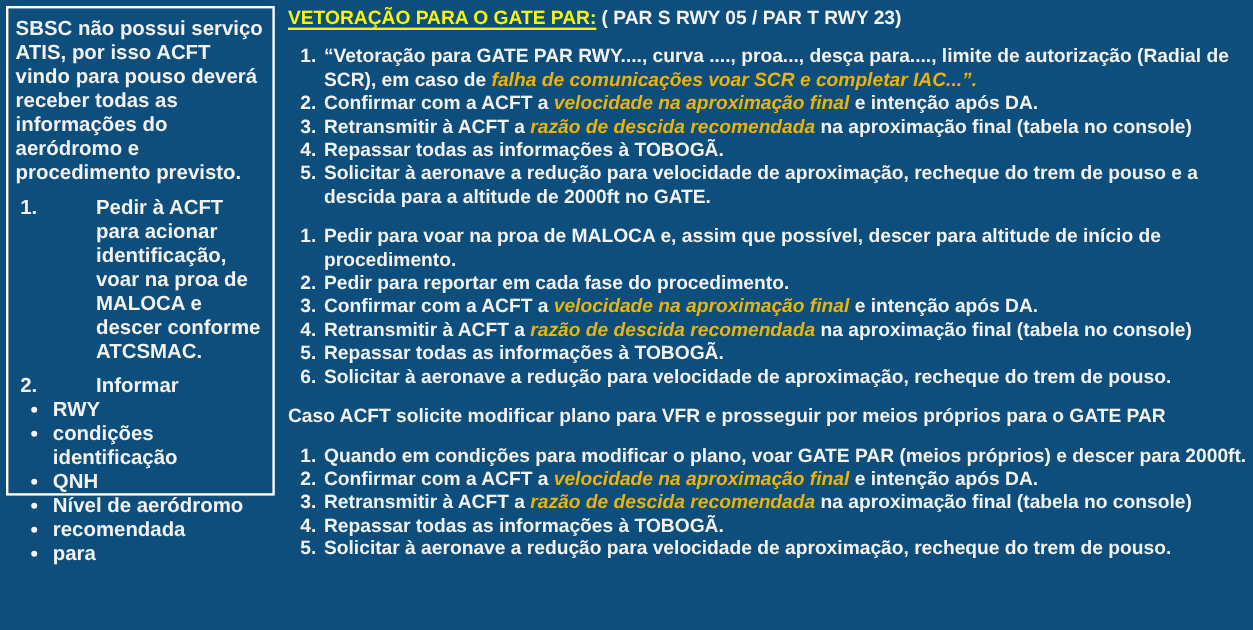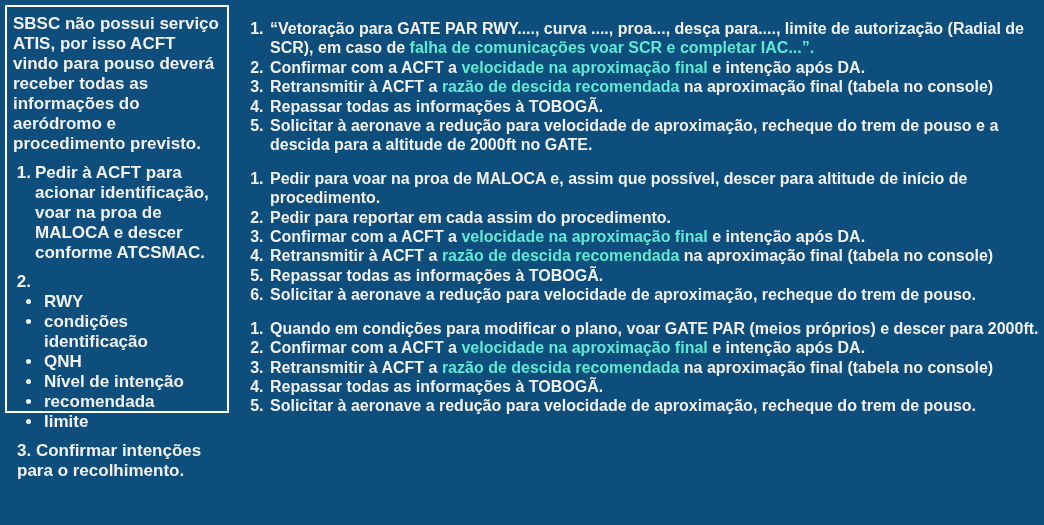--- a/index.html
+++ b/index.html
@@ -18,21 +18,21 @@
     width:224px;height:408px;
     border:2px solid #FFFFFF;
     box-sizing:border-box;
     padding:7px 5px 0 6px;
     font-size:17px;line-height:20px;
   }
   .sidebar p{margin:0;}
   .sb-gap{height:9px;}
   .sb-row{display:flex;}
   .sb-num{flex:0 0 22px;text-align:right;padding-right:4px;box-sizing:border-box;}
-  .sb-text{flex:1;}
+  .sb-text{flex:1;margin-left:45px;}
   .sb-bullets{list-style:disc;margin:0;padding-left:30px;}
   .sb-bullets li{padding-left:1px;}
   .sb-item3{padding-left:4px;}
   
   .main{
     position:absolute;left:240px;top:6px;width:800px;
     font-size:16px;line-height:19.4px;
   }
   .section{margin-bottom:14px;}
   .sec-head{font-weight:700;}
@@ -42,72 +42,76 @@
     text-underline-offset:3px;
     text-decoration-thickness:1.5px;
   }
   .sec-suffix{color:#F2F2F2;}
   .sec-subtitle{margin:0;}
   .steps{
     margin:13px 0 0 0;
     padding:0 0 0 28px;
   }
   .steps li{margin:0;padding-left:2px;}
-  .red{color:#5eead4;}
+  .red{color:#eab308;font-style:italic;}
 </style>
 </head>
 <body>
 
 <aside class="sidebar">
   <p>SBSC não possui serviço ATIS, por isso ACFT vindo para pouso deverá receber todas as informações do aeródromo e procedimento previsto.</p>
   <div class="sb-gap"></div>
   <div class="sb-row">
     <span class="sb-num">1.</span>
     <span class="sb-text">Pedir à ACFT para acionar identificação, voar na proa de MALOCA e descer conforme ATCSMAC.</span>
   </div>
   <div class="sb-gap"></div>
   <div class="sb-row">
     <span class="sb-num">2.</span>
+    <span class="sb-text">Informar</span>
   </div>
   <ul class="sb-bullets">
     <li>RWY</li>
     <li>condições identificação</li>
     <li>QNH</li>
-    <li>Nível de intenção</li>
+    <li>Nível de aeródromo</li>
     <li>recomendada</li>
-    <li>limite</li>
+    <li>para</li>
   </ul>
   <div class="sb-gap"></div>
-  <p class="sb-item3"><span>3.</span> <span>Confirmar intenções para o recolhimento.</span></p>
 </aside>
 
 <main class="main">
 
   <section class="section">
+    <div class="sec-head">
+      <span class="sec-title">VETORAÇÃO PARA O GATE PAR:</span><span class="sec-suffix"> ( PAR S RWY 05 / PAR T RWY 23)</span>
+    </div>
     <ol class="steps">
         <li><span>“Vetoração para GATE PAR RWY...., curva ...., proa..., desça para...., limite de autorização (Radial de SCR), em caso de </span><span class="red">falha de comunicações voar SCR e completar IAC...”.</span></li>
         <li><span>Confirmar com a ACFT a </span><span class="red">velocidade na aproximação final</span><span> e intenção após DA.</span></li>
         <li><span>Retransmitir à ACFT a </span><span class="red">razão de descida recomendada</span><span> na aproximação final (tabela no console)</span></li>
         <li><span>Repassar todas as informações à TOBOGÃ.</span></li>
         <li><span>Solicitar à aeronave a redução para velocidade de aproximação, recheque do trem de pouso e a descida para a altitude de 2000ft no GATE.</span></li>
       </ol>
   </section>
 
   <section class="section">
     <ol class="steps">
         <li><span>Pedir para voar na proa de MALOCA e, assim que possível, descer para altitude de início de procedimento.</span></li>
-        <li><span>Pedir para reportar em cada assim do procedimento.</span></li>
+        <li><span>Pedir para reportar em cada fase do procedimento.</span></li>
         <li><span>Confirmar com a ACFT a </span><span class="red">velocidade na aproximação final</span><span> e intenção após DA.</span></li>
         <li><span>Retransmitir à ACFT a </span><span class="red">razão de descida recomendada</span><span> na aproximação final (tabela no console)</span></li>
         <li><span>Repassar todas as informações à TOBOGÃ.</span></li>
         <li><span>Solicitar à aeronave a redução para velocidade de aproximação, recheque do trem de pouso.</span></li>
       </ol>
   </section>
 
   <section class="section">
+    <p class="sec-subtitle">Caso ACFT solicite modificar plano para VFR e prosseguir por meios próprios para o GATE PAR</p>
     <ol class="steps">
         <li><span>Quando em condições para modificar o plano, voar  GATE PAR (meios próprios) e descer para 2000ft.</span></li>
         <li><span>Confirmar com a ACFT a </span><span class="red">velocidade na aproximação final</span><span> e intenção após DA.</span></li>
         <li><span>Retransmitir à ACFT a </span><span class="red">razão de descida recomendada</span><span> na aproximação final (tabela no console)</span></li>
         <li><span>Repassar todas as informações à TOBOGÃ.</span></li>
         <li><span>Solicitar à aeronave a redução para velocidade de aproximação, recheque do trem de pouso.</span></li>
       </ol>
   </section>
 
 </main>

